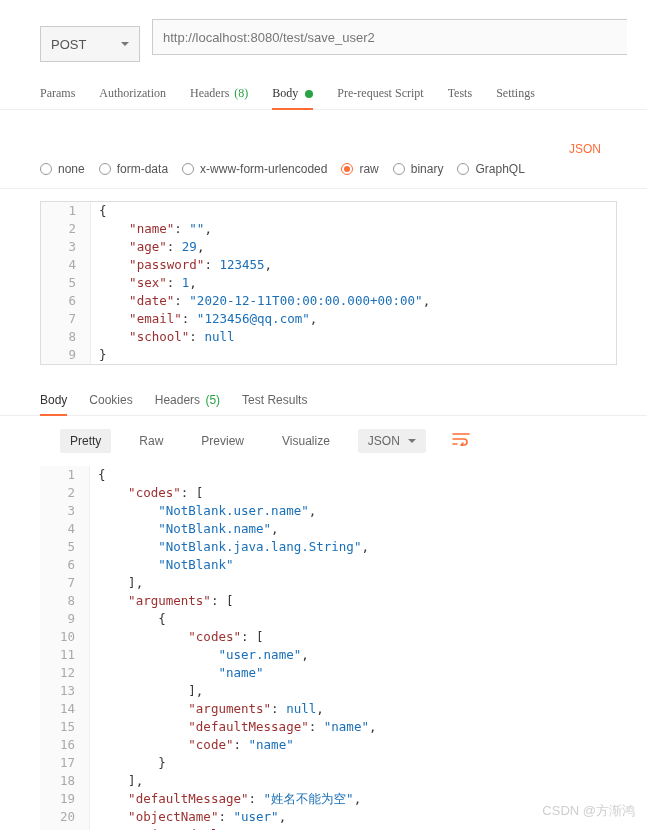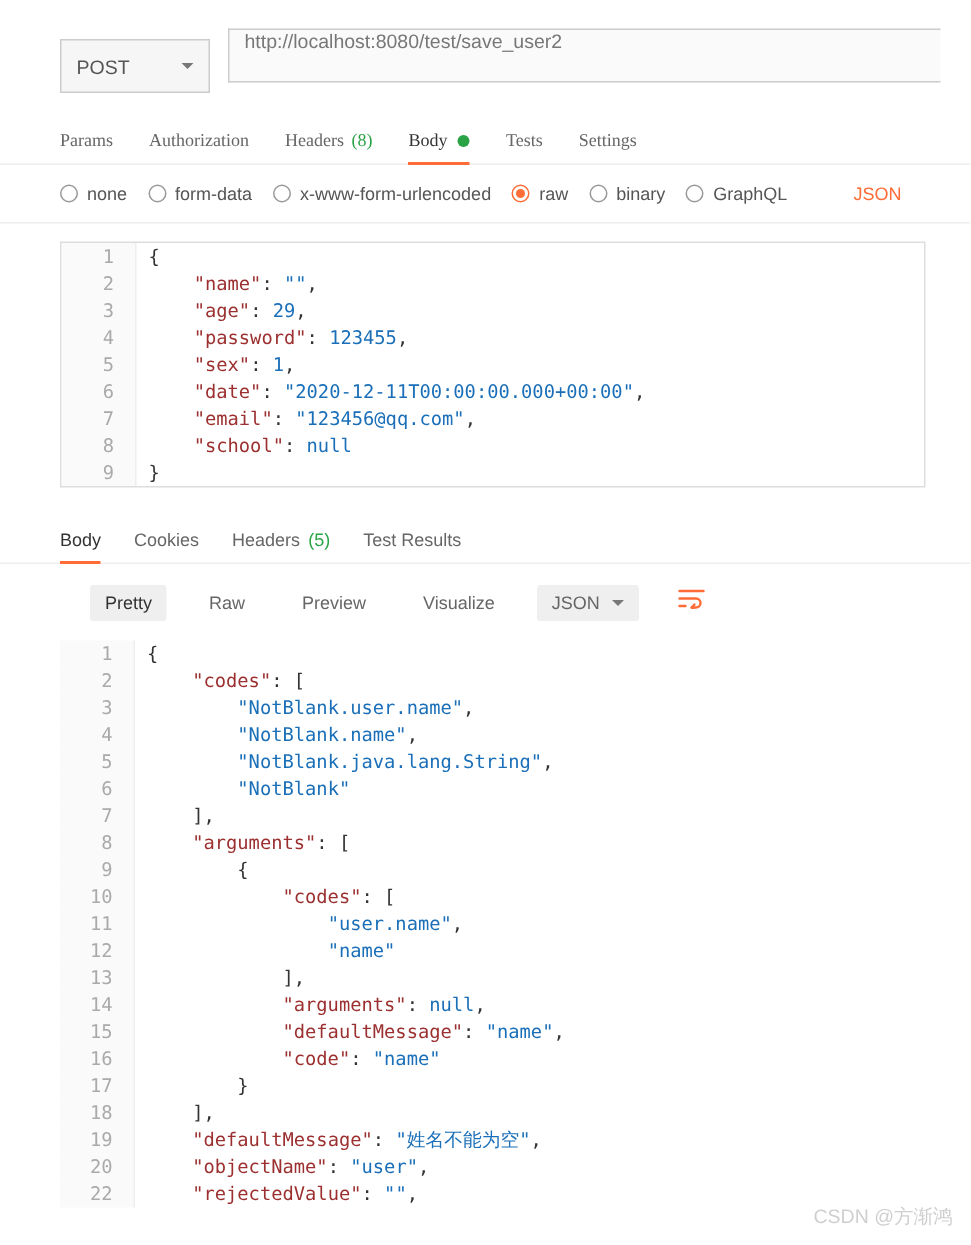--- a/index.html
+++ b/index.html
@@ -1,28 +1,28 @@
 <!DOCTYPE html>
 <html><head>
 <meta charset="utf-8">
 <style>
   * { box-sizing: border-box; margin: 0; padding: 0; }
   body { font-family: Arial, Helvetica, sans-serif; font-size: 12px; color: #666; background: #fff; width: 647px; }
   .req-bar { display: flex; gap: 12px; padding: 12px 20px 12px 40px; align-items: center; }
   .method { width: 100px; height: 36px; border: 1px solid #ccc; display: flex; align-items: center; justify-content: space-between; padding: 0 10px; background: #f6f6f6; color: #555; font-size: 13px; margin-top: 14px; }
   .caret-down { width: 0; height: 0; border-left: 4px solid transparent; border-right: 4px solid transparent; border-top: 4px solid #777; }
-  .url { flex: 1; height: 36px; border: 1px solid #ccc; padding: 0 10px; color: #777; font-size: 13px; display: flex; background: #fafafa; border-right: none; }
+  .url { flex: 1; height: 36px; border: 1px solid #ccc; padding: 0 10px; color: #777; font-size: 13px; display: flex; align-items: center; background: #fafafa; border-right: none; }
   .tabs { display: flex; gap: 24px; padding: 4px 40px 0 40px; border-bottom: 1px solid #eee; font-size: 12px; color: #666; align-items: center; font-family: Liberation Serif, serif; }
   .tab { padding: 8px 0; cursor: pointer; position: relative; }
   .tab.active { color: #333; }
   .tab.active::after { content:""; position:absolute; left:0; right:0; bottom:-1px; height:2px; background:#ff6c37; }
   .dot { display:inline-block; width:8px; height:8px; background:#2aa346; border-radius:50%; margin-left:4px; vertical-align:middle;}
   .count { color:#2aa346; margin-left:2px;}
   .body-types { display:flex; gap:14px; padding:12px 40px; align-items:center; font-size:12px; color:#555; border-bottom:1px solid #eee; flex-wrap:wrap;}
-  .radio { display:flex; align-items:center; gap:6px; cursor:pointer;}
+  .radio { display:flex; align-items:center; gap:6px; cursor:pointer;margin-top:40px;}
   .rcircle { width:12px; height:12px; border:1.5px solid #999; border-radius:50%; position:relative;}
   .rcircle.sel { border-color:#ff6c37; }
   .rcircle.sel::after { content:""; position:absolute; width:6px; height:6px; background:#ff6c37; border-radius:50%; top:1.5px; left:1.5px;}
   .json-txt { color:#ff6c37; margin-left:auto; padding-right:6px;}
   .editor-wrap { margin: 12px 30px 12px 40px; border:1px solid #ddd; max-height:184px; overflow:hidden;}
   .editor, .response-editor { font-family: Consolas, Menlo, monospace; font-size:12.5px; line-height:18px; }
   .line { display:flex; }
   .gutter { width:50px; text-align:right; padding-right:14px; color:#aaa; background:#fafafa; border-right:1px solid #eee; user-select:none;}
   .code { padding-left:8px; white-space:pre; color:#333;}
   .key { color:#9c3030;}
@@ -56,20 +56,21 @@
   <div class="tab">Params</div>
   <div class="tab">Authorization</div>
   <div class="tab">
     <span>Headers</span>
     <span class="count">(8)</span>
   </div>
   <div class="tab active">
     <span>Body</span>
     <span class="dot"></span>
   </div>
+  <div class="tab">Pre-request Script</div>
   <div class="tab">Tests</div>
   <div class="tab">Settings</div>
 </div>
 
 <div class="body-types">
   <div class="radio">
       <span class="rcircle"></span>
       <span>none</span>
     </div>
   <div class="radio">

